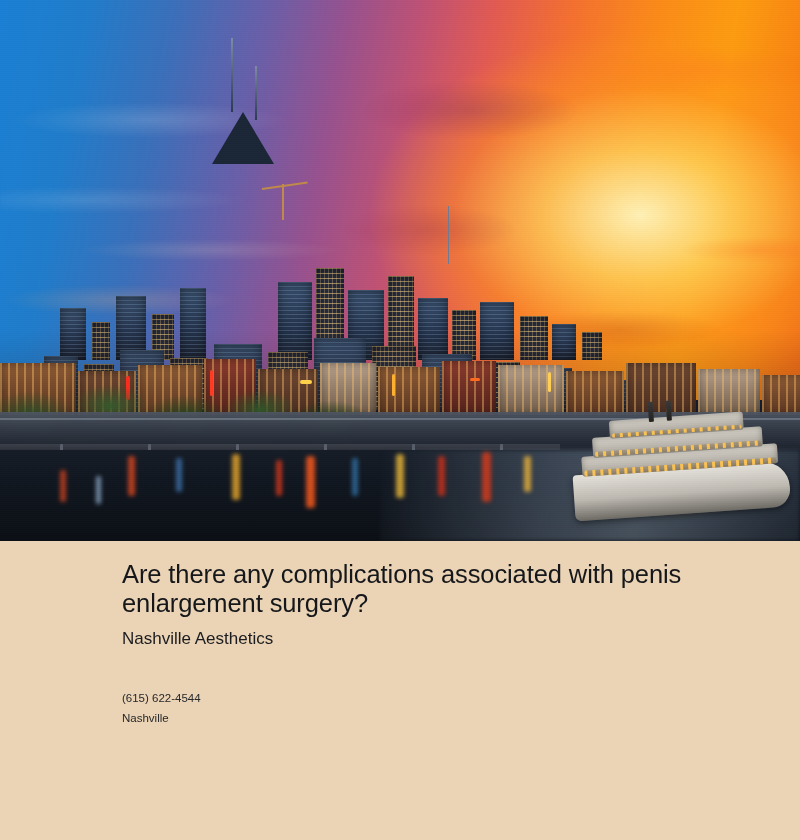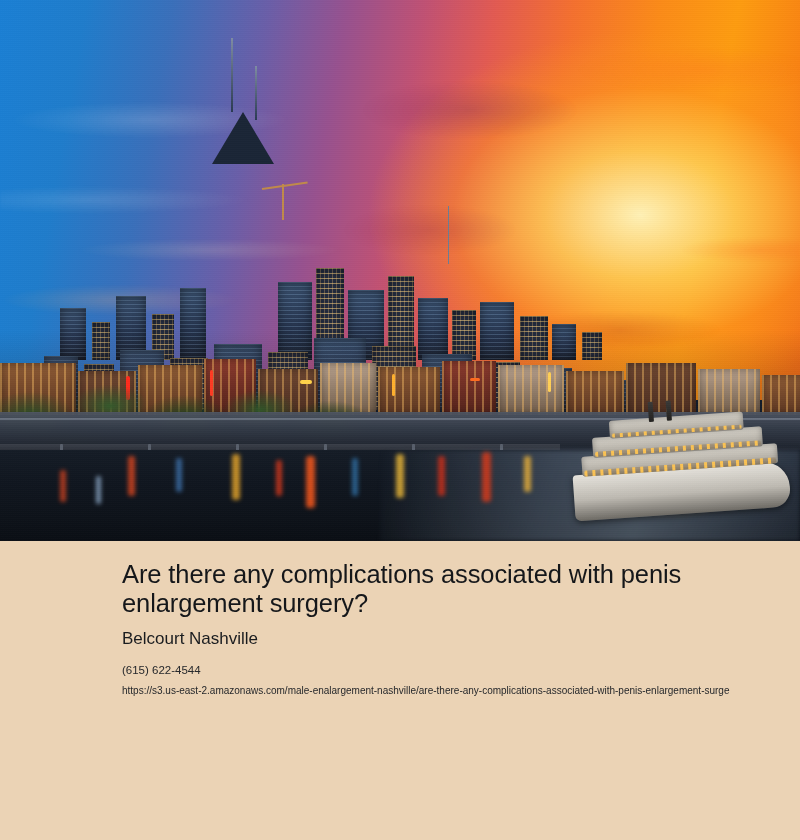--- a/index.html
+++ b/index.html
@@ -337,21 +337,21 @@
     max-width: 600px;
   }
   .subtitle {
     margin: 10px 0 0 0;
     font-size: 17px;
     line-height: 21px;
     font-weight: 400;
     color: #1a1c1f;
   }
   .contact {
-    margin-top: 12px;
+    margin-top: 40px;
   }
   .contact-line {
     font-size: 11.5px;
     line-height: 19.5px;
     color: #26282b;
     white-space: nowrap;
   }
   .url-line {
     font-size: 10px;
     line-height: 20px;
@@ -512,22 +512,22 @@
       </div>
 
       <div class="hero-grain"></div>
     </div>
   </div>
 
   <div class="panel">
     <div class="panel-inner">
       <h1 class="headline">Are there any complications associated with penis enlargement surgery?</h1>
 
-      <div class="subtitle">Belcourt Nashville</div>
+      <div class="subtitle">Nashville Aesthetics</div>
 
       <div class="contact">
         <div class="contact-line">(615) 622-4544</div>
-        <div class="url-line">https://s3.us-east-2.amazonaws.com/male-enalargement-nashville/are-there-any-complications-associated-with-penis-enlargement-surge</div>
+        <div class="contact-line">Nashville</div>
       </div>
     </div>
   </div>
 
 </div>
 
 </body></html>

